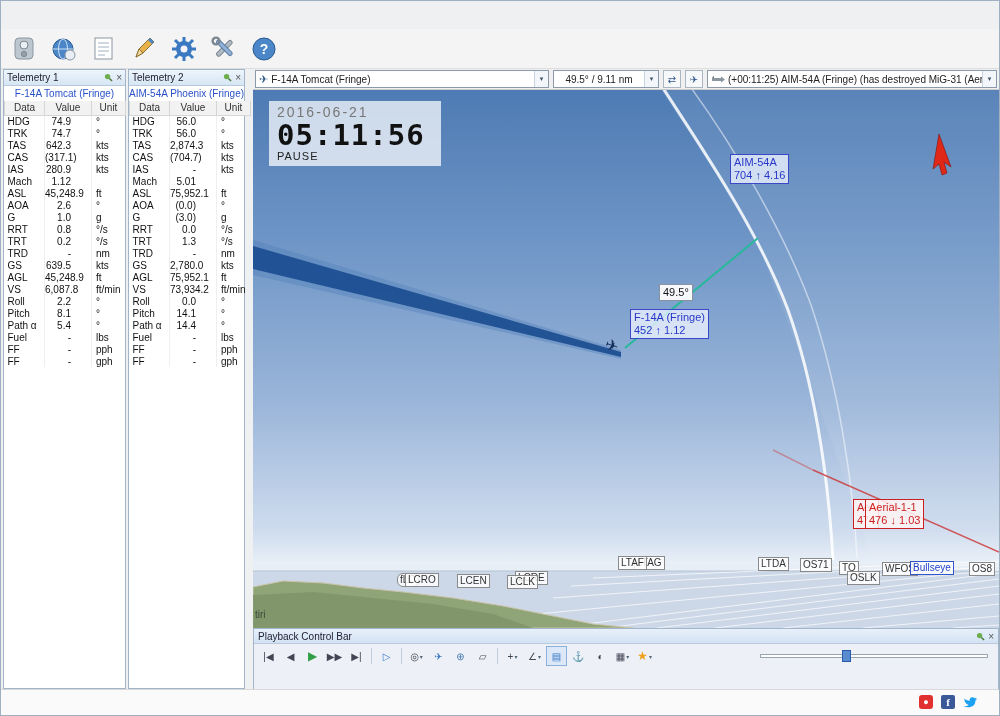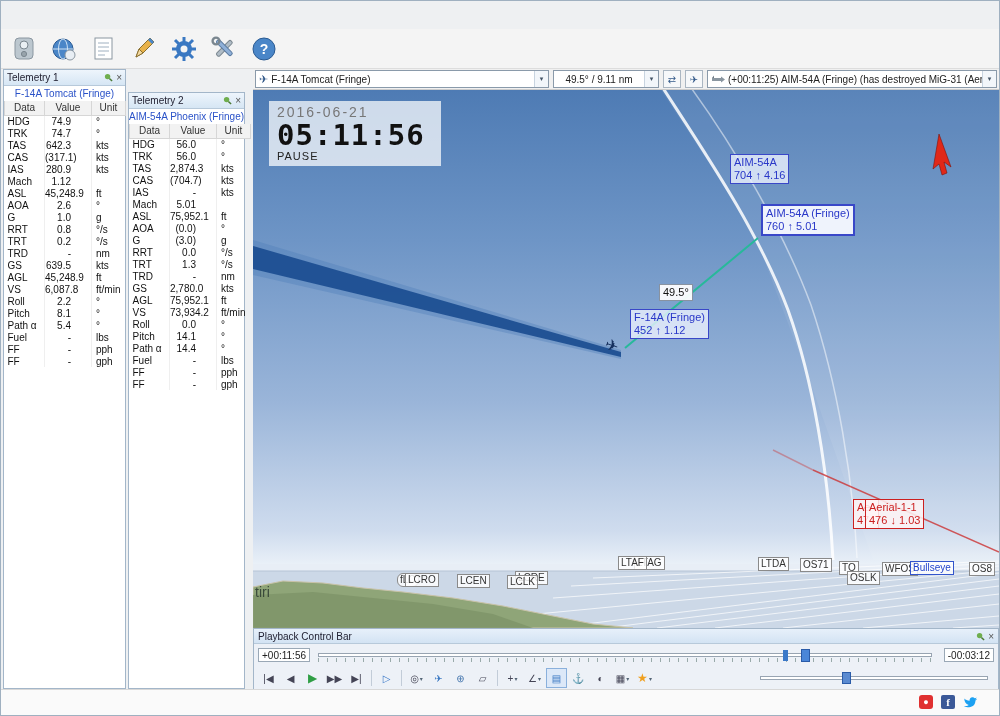--- a/index.html
+++ b/index.html
@@ -13,21 +13,21 @@
   #titlebar .title { font-size:11px; color:#222; flex:1; white-space:nowrap; overflow:hidden; }
   .winbtn { width:40px; height:27px; display:flex; align-items:center; justify-content:center; font-size:12px; color:#333; cursor:default; }
 
   
   #toolbar { position:absolute; left:0; top:28px; right:0; height:40px; background:#f4f4f4; border-bottom:1px solid #ddd; display:flex; align-items:center; gap:10px; padding-left:8px; }
   .tbicon { width:30px; height:30px; display:flex; align-items:center; justify-content:center; }
 
   
   .panel { position:absolute; top:68px; bottom:26px; background:#fff; border:1px solid #a3b6c9; }
   #panel1 { left:2px; width:123px; }
-  #panel2 { left:127px; width:117px;margin-top:23px; }
+  #panel2 { left:127px; width:117px; }
   .panel-header { height:16px; background:linear-gradient(#eef5fc,#d6e6f4); border-bottom:1px solid #b7c9da; font-size:10px; color:#223; display:flex; align-items:center; padding:0 3px; gap:3px; }
   .panel-header .ph-title { flex:1; }
   .pin { width:9px; height:9px; }
   .xclose { font-size:10px; color:#555; line-height:9px; }
   .obj-name { height:15px; color:#2a52c8; font-size:10px; text-align:center; line-height:15px; white-space:nowrap; overflow:hidden; }
   table.tele { width:100%; border-collapse:collapse; font-size:10px; table-layout:fixed; }
   table.tele col.c0{width:40px} table.tele col.c1{width:47px} table.tele col.c2{width:34px}
   table.tele th { font-weight:normal; background:#f2f2f2; border:1px solid #d6d6d6; border-top:none; height:14px; color:#333; }
   table.tele td { height:12px; padding:0; border-right:1px solid #efefef; color:#111; white-space:nowrap; overflow:hidden; }
   table.tele td:nth-child(1){ padding-left:3px; }
@@ -52,21 +52,21 @@
   #datetime .state { font-size:11px; font-weight:normal; color:#222; letter-spacing:1px; }
   #labels-layer { position:absolute; inset:0; }
   .lbl { position:absolute; font-size:11px; line-height:13px; padding:1px 3px; white-space:nowrap; border:1px solid; }
   .lbl.friend { color:#2937c8; border-color:#3947c8; background:rgba(238,243,255,0.78); }
   .lbl.sel { border-width:2px; background:rgba(245,248,255,0.95); }
   .lbl.foe { color:#cc2020; border-color:#cc2020; background:rgba(255,245,245,0.86); }
   .lbl.measure { color:#111; border-color:#8892a0; background:rgba(255,255,255,0.93); }
   .glabel { position:absolute; font-size:10px; line-height:12px; padding:0 2px; color:#333; border:1px solid #8a8a8a; background:rgba(255,255,255,0.82); white-space:nowrap; }
   .glabel.blue { color:#2244cc; border-color:#3355cc;text-align:center; }
   #plane-glyph { position:absolute; left:352px; top:246px; font-size:16px; color:#16305e; transform:rotate(18deg); }
-  #terrain-name { position:absolute; left:2px; top:494px; font-size:14px; color:#3a4a3a; }
+  #terrain-name { position:absolute; left:2px; top:519px; font-size:10px; color:#3a4a3a; }
 
   
   #playback { position:absolute; left:252px; top:627px; width:746px; height:63px; background:#edf1f7; border:1px solid #a3b6c9; }
   #pb-header { height:15px; background:linear-gradient(#e7f0fa,#d3e3f3); border-bottom:1px solid #b7c9da; font-size:10px; color:#223; display:flex; align-items:center; padding:0 4px; gap:3px; }
   #pb-header .ph-title { flex:1; }
   #pb-timeline { position:relative; height:22px; }
   .time-box { position:absolute; top:4px; font-size:10px; background:#fff; border:1px solid #9aa8b6; padding:0 3px; height:14px; line-height:13px; color:#222; }
   #tl-track { position:absolute; left:64px; right:66px; top:5px; height:13px; }
   #tl-groove { position:absolute; left:0; right:0; top:4px; height:4px; background:#fff; border:1px solid #98a4b2; }
   #tl-ticks { position:absolute; left:0; right:0; top:9px; height:4px; background:repeating-linear-gradient(90deg,#9aa 0 1px,transparent 1px 9px); }
@@ -487,24 +487,20 @@
     <div id="datetime">
       <div class="date">2016-06-21</div>
       <div class="time">05:11:56</div>
       <div class="state">PAUSE</div>
     </div>
 
     <div id="labels-layer">
         <div class="lbl friend" style="left: 477px; top: 64px;">
           <div>AIM-54A</div>
           <div>704 ↑ 4.16</div>
-        </div>
-        <div class="lbl friend sel" style="left: 508px; top: 114px;">
-          <div>AIM-54A (Fringe)</div>
-          <div>760 ↑ 5.01</div>
         </div>
         <div class="lbl measure" style="left: 406px; top: 194px;">
           <div>49.5°</div>
         </div>
         <div class="lbl friend" style="left: 377px; top: 219px;">
           <div>F-14A (Fringe)</div>
           <div>452 ↑ 1.12</div>
         </div>
         <div class="lbl foe" style="left: 600px; top: 409px;">
           <div>Ae</div>
@@ -534,30 +530,20 @@
 
   <div id="playback">
     <div id="pb-header">
       <span class="ph-title">Playback Control Bar</span>
       <svg class="pin" viewBox="0 0 10 10">
           <circle cx="4" cy="4" r="3" fill="#6fae4e"></circle>
           <line x1="6" y1="6" x2="9" y2="9" stroke="#4a7a34" stroke-width="1.6"></line>
         </svg>
       <span class="xclose">×</span>
     </div>
-    <div id="pb-timeline">
-      <div class="time-box" style="left:4px">+00:11:56</div>
-      <div id="tl-track">
-        <div id="tl-groove"></div>
-        <div id="tl-ticks"></div>
-        <div id="tl-marker" style="left: 75.7%;"></div>
-        <div id="tl-thumb" style="left: 78.7%;"></div>
-      </div>
-      <div class="time-box" style="right:4px">-00:03:12</div>
-    </div>
     <div id="pb-buttons">
       <span id="transport-group" style="display:flex;gap:1px;align-items:center">
           <span class="pbtn">
             <span>|◀</span>
           </span>
           <span class="pbtn">
             <span>◀</span>
           </span>
           <span class="pbtn">
             <span style="color: rgb(47, 158, 68); font-size: 12px;">▶</span>

